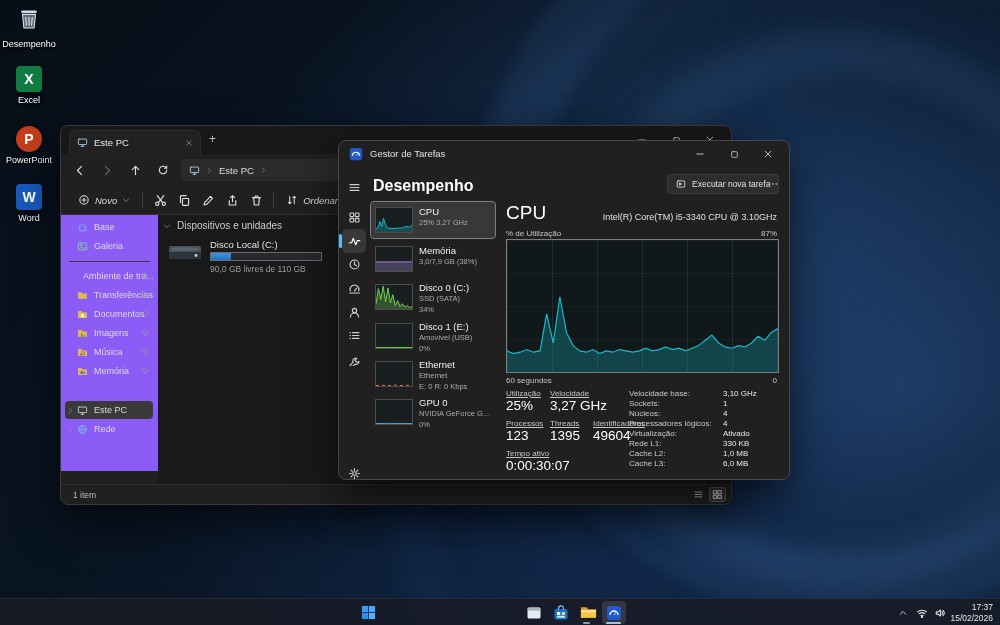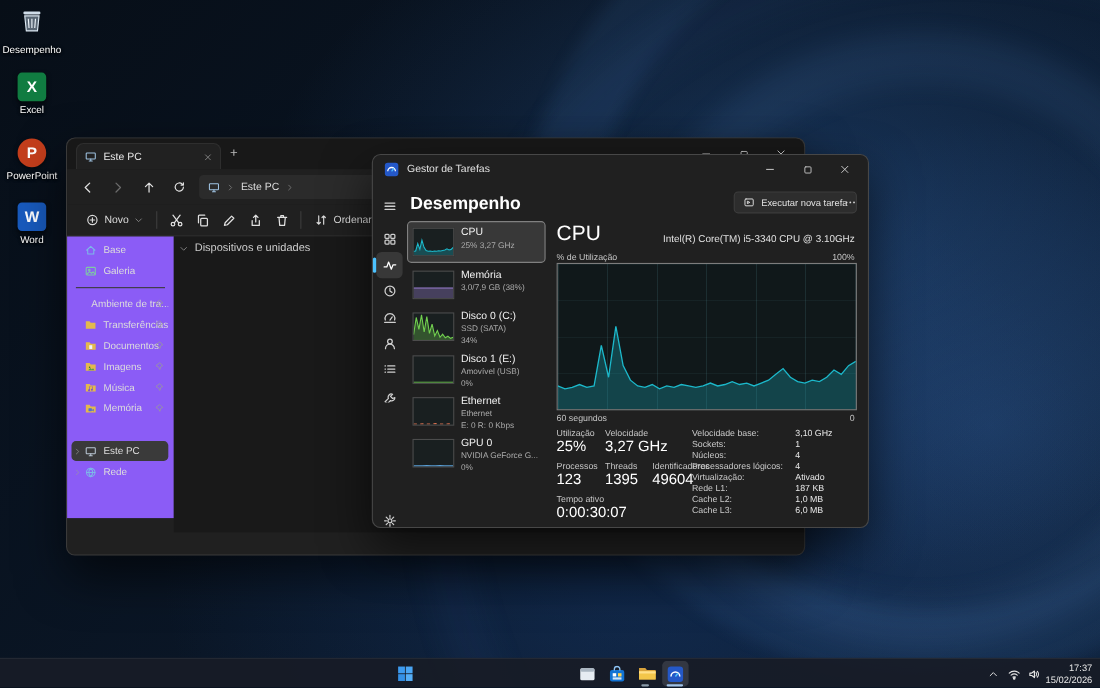--- a/index.html
+++ b/index.html
@@ -25,34 +25,34 @@
   
   .win{position:absolute;border-radius:8px;box-shadow:0 18px 44px rgba(0,0,0,.62);}
   .explorer{left:60px;top:125px;width:672px;height:380px;background:#202020;border:1px solid #3a3a3a;z-index:20;}
   .taskman{left:338px;top:140px;width:452px;height:340px;background:#202020;border:1px solid #474747;z-index:30;}
   .hairline{position:absolute;left:0;right:0;height:1px;background:#151515;}
   .winbtn{width:34px;height:26px;display:flex;align-items:center;justify-content:center;color:#cfcfcf;}
   .tabstrip{position:absolute;left:0;top:0;right:0;height:28px;background:#181818;border-radius:8px 8px 0 0;}
   .tab{position:absolute;left:8px;top:4px;width:132px;height:24px;background:#212121;border:1px solid #2e2e2e;border-bottom:none;border-radius:7px 7px 0 0;display:flex;align-items:center;gap:6px;padding:0 7px;font-size:9.5px;color:#e8e8e8;}
   .navbtn{width:24px;height:22px;display:flex;align-items:center;justify-content:center;color:#e0e0e0;border-radius:4px;}
   .crumb{position:absolute;left:120px;top:5px;height:22px;width:492px;background:#2b2b2b;border-radius:4px;display:flex;align-items:center;gap:6px;padding:0 8px;font-size:9.5px;color:#dedede;}
-  .tbtn{display:inline-flex;align-items:center;gap:5px;height:22px;padding:0 7px;color:#dcdcdc;font-size:9.5px;border-radius:4px;}
+  .tbtn{display:inline-flex;align-items:center;gap:5px;height:22px;padding:0 7px;color:#dcdcdc;font-size:9.5px;border-radius:4px;font-style:italic;}
   .vsep{width:1px;height:16px;background:#3d3d3d;margin:0 5px;align-self:center;}
   .sbitem{position:absolute;left:4px;width:88px;height:18px;display:flex;align-items:center;gap:6px;padding-left:12px;font-size:9px;color:#dcdcdc;border-radius:4px;white-space:nowrap;overflow:hidden;}
   .sbitem.sel{background:#3a3a3a;}
   .sbitem .pin{position:absolute;right:4px;color:#9a9a9a;}
   .chev{position:absolute;left:0;color:#9a9a9a;}
   
   .rail-item{position:absolute;left:3px;width:24px;height:24px;display:flex;align-items:center;justify-content:center;color:#cfcfcf;border-radius:5px;}
   .rail-item.sel{background:#383838;color:#fff;}
   .rail-accent{position:absolute;left:0;width:3px;height:14px;border-radius:2px;background:#4cc2ff;}
   .perftitle{position:absolute;font-size:9.5px;color:#f2f2f2;}
   .perfsub{position:absolute;font-size:7.5px;color:#ababab;white-space:nowrap;}
   .thumb{position:absolute;width:38px;height:26px;background:#191f20;border:1px solid #4c4c4c;}
-  .statlab{position:absolute;font-size:8px;color:#c6c6c6;}
+  .statlab{position:absolute;font-size:8px;color:#c6c6c6;text-decoration:underline;}
   .statval{position:absolute;font-size:13.5px;color:#fff;}
   .drow{position:absolute;left:290px;width:154px;display:flex;font-size:8px;color:#c9c9c9;}
   .drow .lab{width:94px;}
   .drow .val{flex:1;color:#e8e8e8;}
   .graphbox{position:absolute;left:167px;top:98px;width:273px;height:134px;background:#10181a;border:1px solid #7d7d7d;
     background-image:repeating-linear-gradient(to right, rgba(92,158,168,.16) 0 1px, transparent 1px 45px),
                      repeating-linear-gradient(to bottom, rgba(92,158,168,.08) 0 1px, transparent 1px 33px);}
   
   .taskbar{position:absolute;left:0;right:0;bottom:0;height:27px;background:rgba(23,28,38,.94);border-top:1px solid rgba(255,255,255,.06);z-index:40;}
   .tbicon{position:absolute;top:2px;width:24px;height:23px;display:flex;align-items:center;justify-content:center;border-radius:4px;}
@@ -310,22 +310,51 @@
     </div>
   </div>
 
   <div class="abs" style="left:97px;top:89px;right:0;bottom:20px;background:#191919">
     <div class="abs" style="left:5px;top:-3px;display:flex;align-items:center;gap:6px;font-size:10px;color:#cccccc;top:5px">
       <svg class="ic" width="8" height="8" viewBox="0 0 16 16" style="color:#9a9a9a">
           <path d="M3 6l5 5 5-5"></path>
         </svg>
       <span>Dispositivos e unidades</span>
     </div>
-  </div>
-
+    <div class="abs" style="left:10px;top:24px;width:300px;height:42px">
+      <svg width="34" height="26" viewBox="0 0 34 26">
+        <rect x="1" y="7" width="32" height="13" rx="2" fill="#47505a"></rect>
+        <rect x="1" y="13" width="32" height="7" rx="1.5" fill="#2c333b"></rect>
+        <rect x="3" y="8.5" width="28" height="3" rx="1.5" fill="#5a646f"></rect>
+        <circle cx="28" cy="16.5" r="1.4" fill="#9fe3ef"></circle>
+      </svg>
+      <span class="abs" style="left:42px;top:0;font-size:9.5px;color:#e2e2e2">Disco Local (C:)</span>
+      <div class="abs" style="left:42px;top:13px;width:112px;height:9px;background:#262a2e;border:1px solid #6b6b6b">
+        <div style="height: 100%; background: linear-gradient(rgb(63, 150, 228), rgb(37, 112, 192)); width: 18%;"></div>
+      </div>
+      <span class="abs" style="left:42px;top:25px;font-size:8.5px;color:#9d9d9d">90,0 GB livres de 110 GB</span>
+    </div>
+  </div>
+
+  <div class="abs" style="left:0;right:0;bottom:0;height:20px;background:#202020;border-radius:0 0 8px 8px;border-top:1px solid #2e2e2e">
+    <span class="abs" style="left:12px;top:5px;font-size:8.5px;color:#bdbdbd">1 item</span>
+    <div class="abs" style="right:24px;top:2px;width:17px;height:15px;display:flex;align-items:center;justify-content:center;color:#b5b5b5">
+      <svg class="ic" width="11" height="11" viewBox="0 0 16 16">
+          <path d="M3 4.5h10M3 8h10M3 11.5h10"></path>
+        </svg>
+    </div>
+    <div class="abs" style="right:5px;top:2px;width:17px;height:15px;display:flex;align-items:center;justify-content:center;color:#e0e0e0;background:#353535;border:1px solid #565656;border-radius:3px">
+      <svg class="ic" width="11" height="11" viewBox="0 0 16 16">
+          <rect x="2.5" y="2.5" width="4.5" height="4.5"></rect>
+          <rect x="9" y="2.5" width="4.5" height="4.5"></rect>
+          <rect x="2.5" y="9" width="4.5" height="4.5"></rect>
+          <rect x="9" y="9" width="4.5" height="4.5"></rect>
+        </svg>
+    </div>
+  </div>
 </div>
 
 <div class="win taskman">
 
   <div class="abs" style="left:0;top:0;right:0;height:26px">
     <svg class="abs" style="left:10px;top:6px" width="14" height="14" viewBox="0 0 16 16">
       <rect x="1" y="1" width="14" height="14" rx="3" fill="#2458c8"></rect>
       <path d="M4 10a4 4 0 0 1 8 0" stroke="#fff" stroke-width="1.4" fill="none"></path>
       <path d="M8 10L10.3 7" stroke="#4cc2ff" stroke-width="1.3"></path>
     </svg>
@@ -479,21 +508,21 @@
       <polyline fill="none" stroke-width="1" vector-effect="non-scaling-stroke" stroke="#5aa0d8" points="0.00,98 11.11,98 22.22,98 33.33,97 44.44,98 55.56,98 66.67,97 77.78,98 88.89,98 100.00,98"></polyline>
     </svg>
   </div>
   <span class="perftitle" style="left:80px;top:256px">GPU 0</span>
   <span class="perfsub" style="left:80px;top:268px">NVIDIA GeForce G...</span>
   <span class="perfsub" style="left:80px;top:279px">0%</span>
 
   <span class="abs" style="left:167px;top:61px;font-size:19px;color:#fff">CPU</span>
   <span class="abs" style="right:12px;top:71px;font-size:9px;color:#e0e0e0">Intel(R) Core(TM) i5-3340 CPU @ 3.10GHz</span>
   <span class="abs" style="left:167px;top:88px;font-size:8px;color:#c6c6c6">% de Utilização</span>
-  <span class="abs" style="right:12px;top:88px;font-size:8px;color:#c6c6c6">100%</span>
+  <span class="abs" style="right:12px;top:88px;font-size:8px;color:#c6c6c6">87%</span>
   <div class="graphbox">
     <svg viewBox="0 0 100 100" preserveAspectRatio="none" style="position:absolute;inset:0;width:100%;height:100%">
       <polygon fill-opacity="0.28" fill="#1cb8ca" points="0.00,84 2.44,86 4.88,85 7.32,83 9.76,85 12.20,84 14.63,56 17.07,78 19.51,43 21.95,70 24.39,80 26.83,84 29.27,85 31.71,83 34.15,86 36.59,84 39.02,85 41.46,83 43.90,84 46.34,85 48.78,84 51.22,82 53.66,84 56.10,83 58.54,81 60.98,83 63.41,82 65.85,84 68.29,82 70.73,80 73.17,76 75.61,72 78.05,78 80.49,81 82.93,82 85.37,80 87.80,81 90.24,78 92.68,73 95.12,76 97.56,70 100.00,67 100,100 0,100"></polygon>
       <polyline fill="none" stroke-width="1.2" vector-effect="non-scaling-stroke" stroke="#1cb8ca" points="0.00,84 2.44,86 4.88,85 7.32,83 9.76,85 12.20,84 14.63,56 17.07,78 19.51,43 21.95,70 24.39,80 26.83,84 29.27,85 31.71,83 34.15,86 36.59,84 39.02,85 41.46,83 43.90,84 46.34,85 48.78,84 51.22,82 53.66,84 56.10,83 58.54,81 60.98,83 63.41,82 65.85,84 68.29,82 70.73,80 73.17,76 75.61,72 78.05,78 80.49,81 82.93,82 85.37,80 87.80,81 90.24,78 92.68,73 95.12,76 97.56,70 100.00,67"></polyline>
     </svg>
   </div>
   <span class="abs" style="left:167px;top:235px;font-size:8px;color:#c6c6c6">60 segundos</span>
   <span class="abs" style="right:12px;top:235px;font-size:8px;color:#c6c6c6">0</span>
 
   <span class="statlab" style="left:167px;top:248px">Utilização</span>
@@ -524,21 +553,21 @@
   <div class="drow" style="top:278px">
       <span class="lab">Processadores lógicos:</span>
       <span class="val">4</span>
     </div>
   <div class="drow" style="top:288px">
       <span class="lab">Virtualização:</span>
       <span class="val">Ativado</span>
     </div>
   <div class="drow" style="top:298px">
       <span class="lab">Rede L1:</span>
-      <span class="val">187 KB</span>
+      <span class="val">330 KB</span>
     </div>
   <div class="drow" style="top:308px">
       <span class="lab">Cache L2:</span>
       <span class="val">1,0 MB</span>
     </div>
   <div class="drow" style="top:318px">
       <span class="lab">Cache L3:</span>
       <span class="val">6,0 MB</span>
     </div>
 </div>

